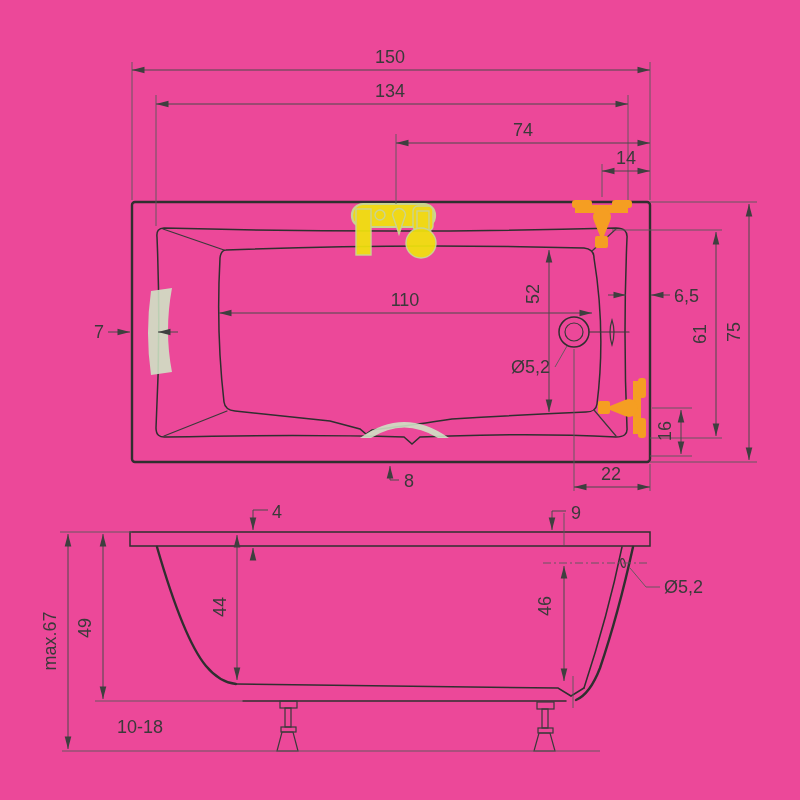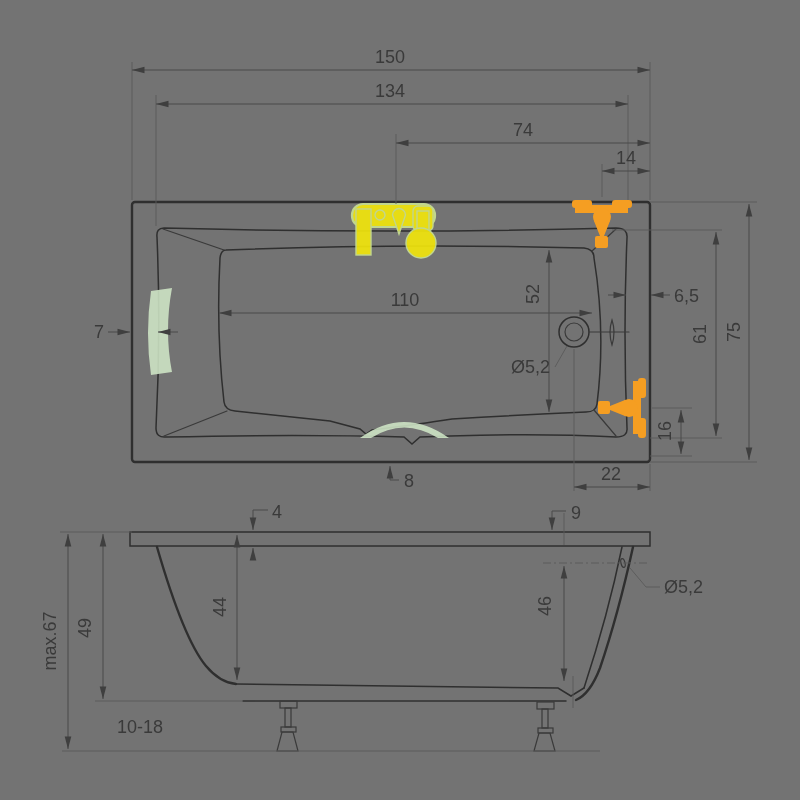--- a/index.html
+++ b/index.html
@@ -1,16 +1,16 @@
 <!DOCTYPE html>
 <html><head>
 <meta charset="utf-8">
 <style>
   html,body{margin:0;padding:0;background:#ffffff;}
-  .stage{position:relative;width:800px;height:800px;background:#737373;overflow:hidden;
+  .stage{position:relative;width:800px;height:800px;background:#ec4899;overflow:hidden;
          font-family:"Liberation Sans", sans-serif;}
   svg{display:block}
   .ol{stroke:#2f2f2f;stroke-width:2.4;fill:none;stroke-linecap:round;}
   .ml{stroke:#2f2f2f;stroke-width:1.5;fill:none;stroke-linecap:round;}
   .tl{stroke:#3a3a3a;stroke-width:1.2;fill:none;stroke-linecap:round;}
   .dl{stroke:#4a4a4a;stroke-width:1;fill:none;}
   .el{stroke:#5a5a5a;stroke-width:0.9;fill:none;}
   .dim{font-family:"Liberation Sans", sans-serif;font-size:18px;fill:#3a3a3a;}
   .pad{fill:#cfe6c6;opacity:0.88;}
   .yfix{fill:#f1e50c;stroke:#c8df92;stroke-width:2.2;}

